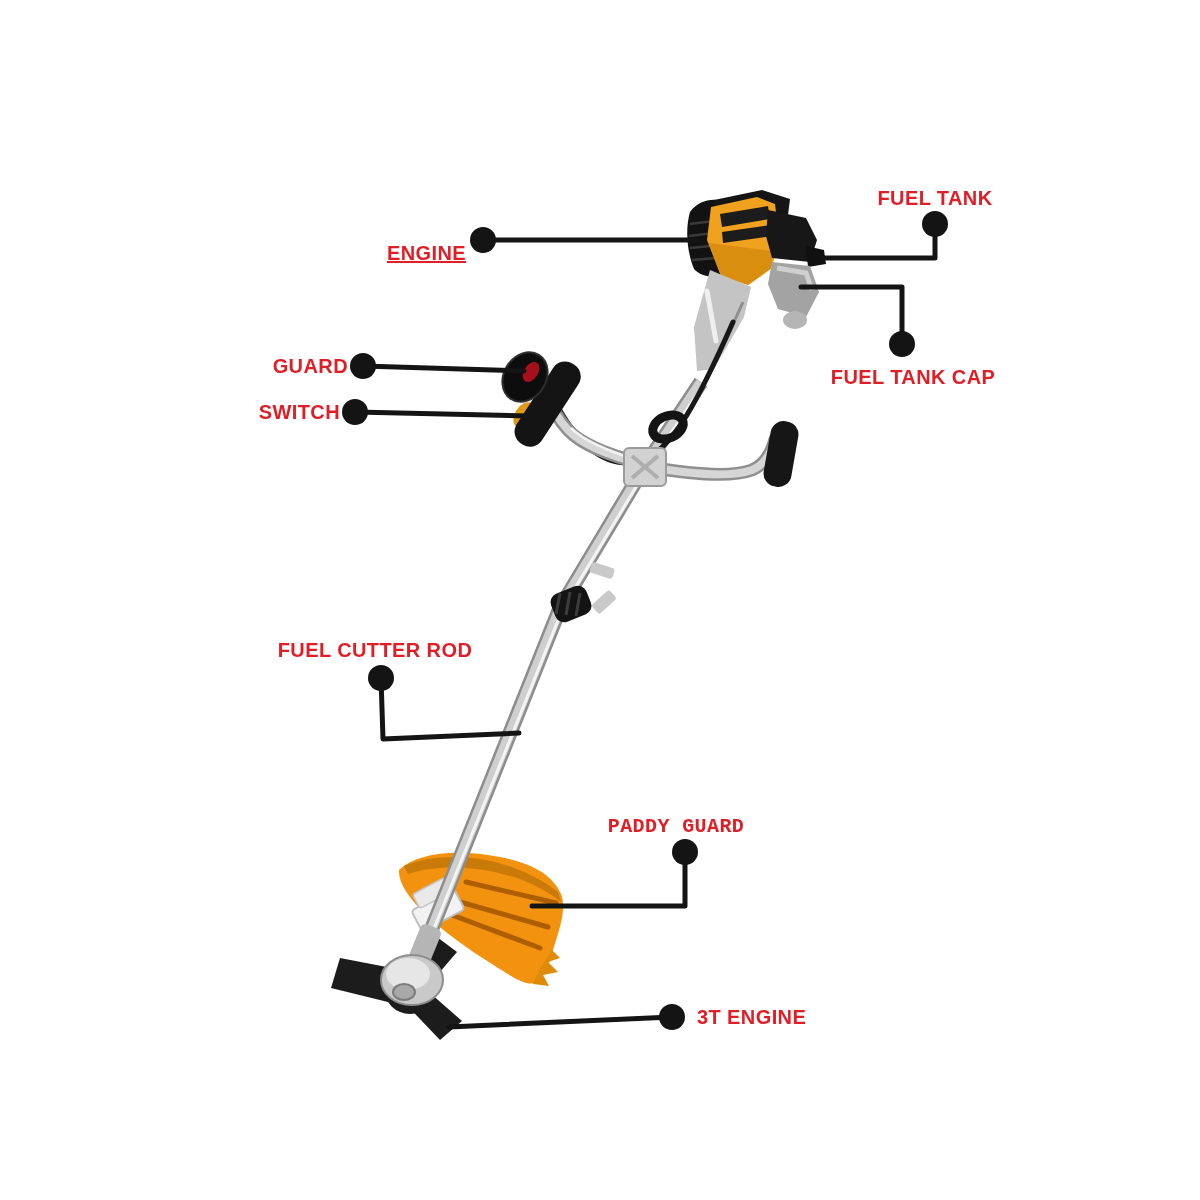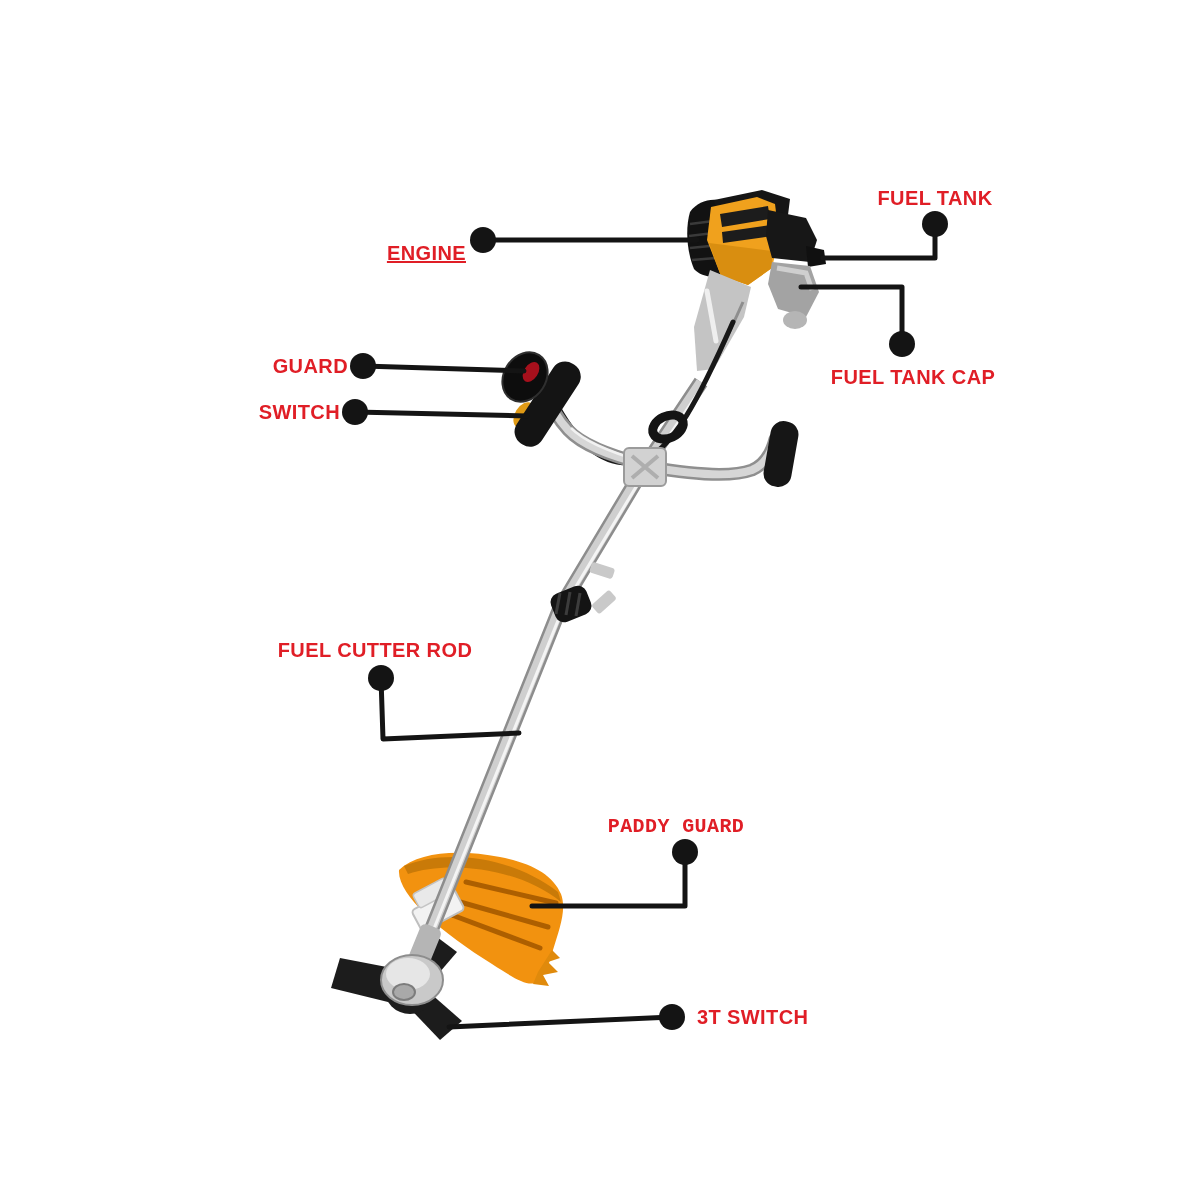--- a/index.html
+++ b/index.html
@@ -179,15 +179,15 @@
     </g>
   </svg>
 
   <div class="label" id="lbl-engine">ENGINE</div>
   <div class="label" id="lbl-fuel-tank">FUEL TANK</div>
   <div class="label" id="lbl-fuel-tank-cap">FUEL TANK CAP</div>
   <div class="label" id="lbl-handle">GUARD</div>
   <div class="label" id="lbl-switch">SWITCH</div>
   <div class="label" id="lbl-brush-cutter-rod">FUEL CUTTER ROD</div>
   <div class="label" id="lbl-paddy-guard">PADDY GUARD</div>
-  <div class="label" id="lbl-blade-3t">3T SWITCH</div>
+  <div class="label" id="lbl-blade-3t">3T ENGINE</div>
 
 </div>
 
 </body></html>

